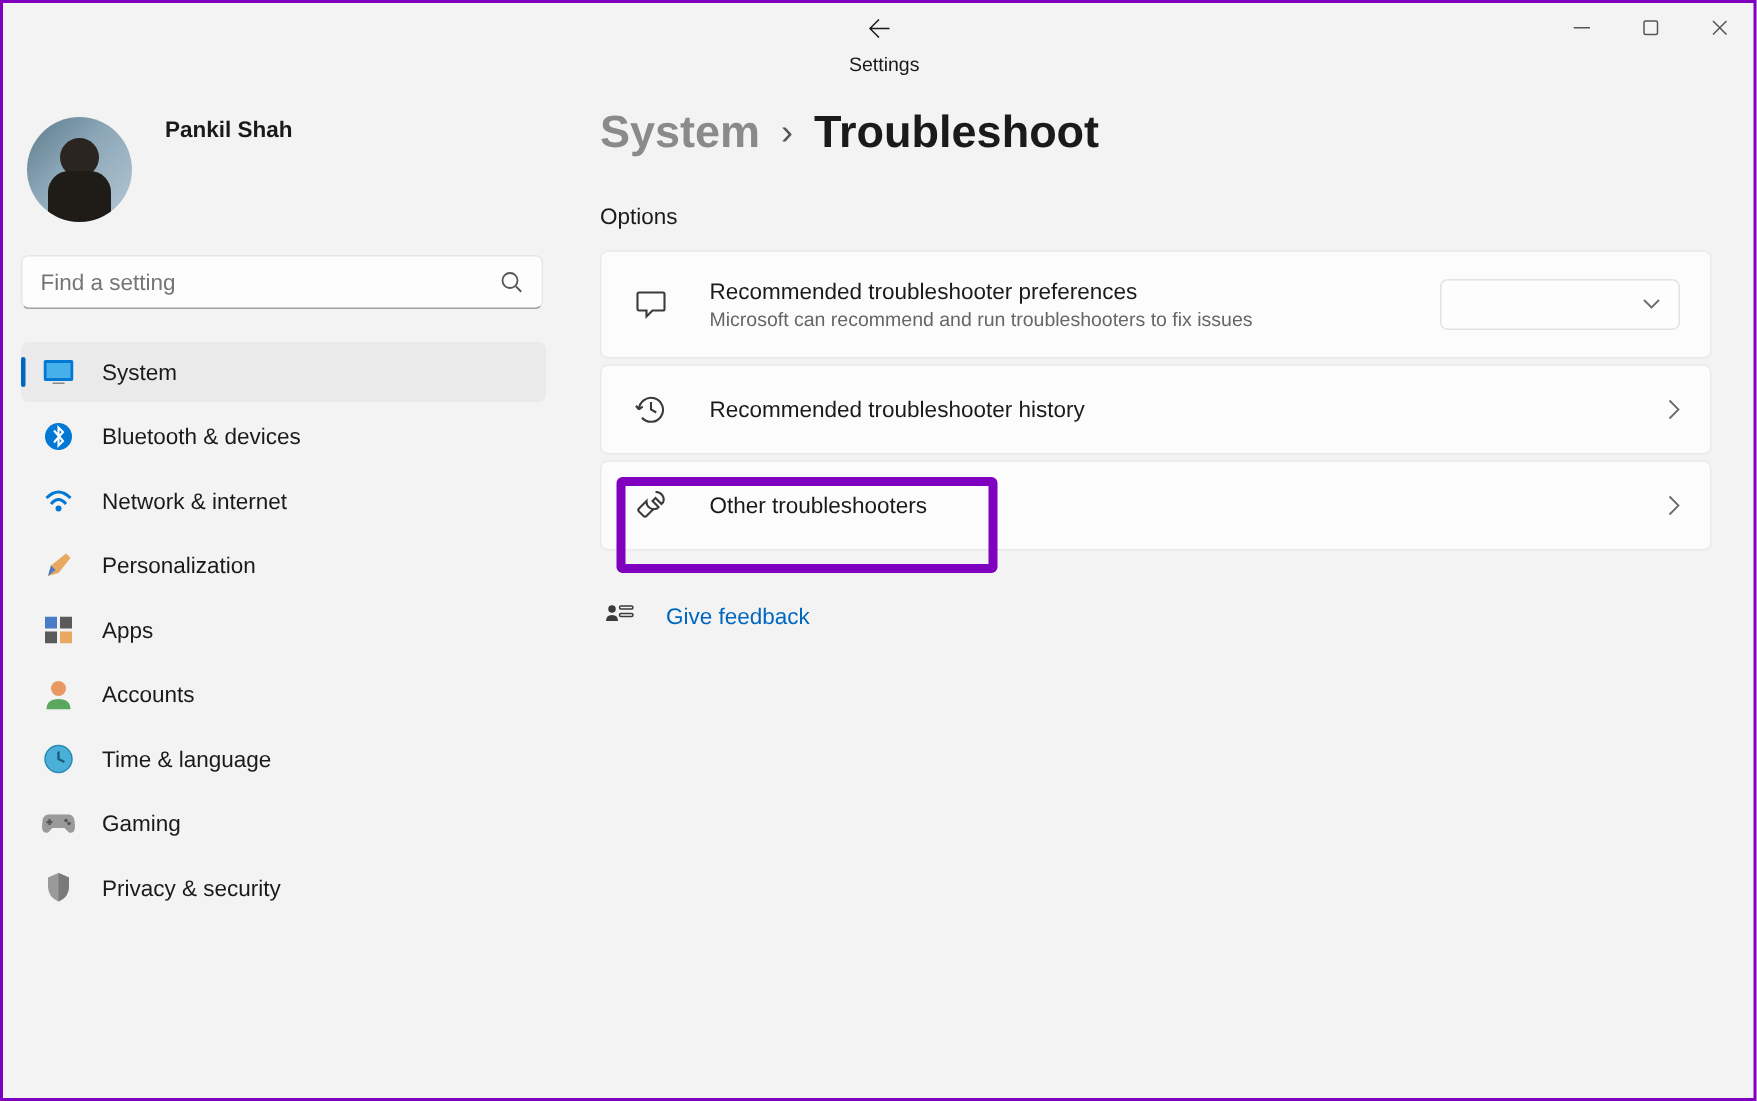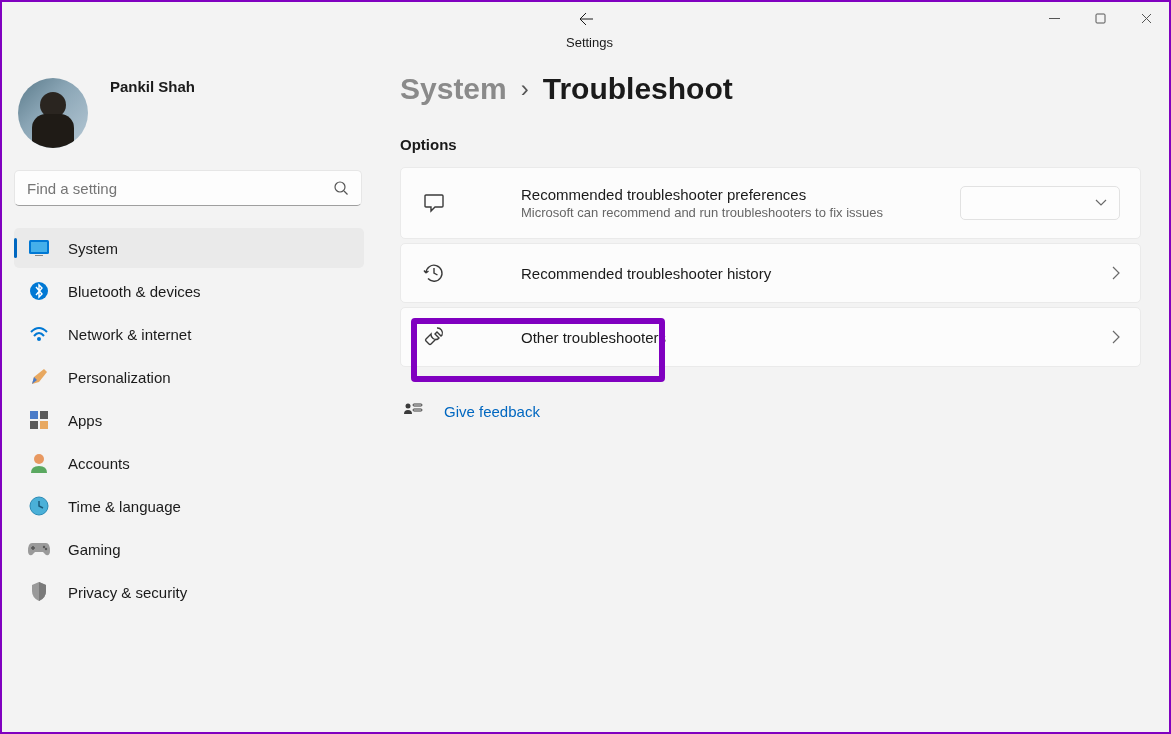--- a/index.html
+++ b/index.html
@@ -30,23 +30,23 @@
     .nav-item.active::before { content: ""; position: absolute; left: 0; top: 10px; bottom: 10px; width: 3px; background: #0067c0; border-radius: 3px; }
     .nav-icon { width: 22px; height: 22px; margin-right: 18px; display: flex; align-items: center; justify-content: center; }
     .nav-label { font-size: 15px; color: #1a1a1a; }
     
     .content { flex: 1; padding: 22px 28px 0 28px; overflow-y: auto; }
     .breadcrumb { display: flex; align-items: center; gap: 14px; margin-bottom: 30px; }
     .bc-parent { font-size: 30px; font-weight: 600; color: #8a8a8a; cursor: pointer; }
     .bc-sep { font-size: 24px; color: #555; font-weight: 300; }
     .bc-current { font-size: 30px; font-weight: 600; color: #1a1a1a; }
     
-    .section-title { font-size: 15px; font-weight: 700; color: #1a1a1a; margin-bottom: 14px; }
-    
-    .card { background: #fcfcfc; border: 1px solid #eaeaea; border-radius: 5px; padding: 18px 20px; display: flex; align-items: center; cursor: pointer; margin-bottom: 4px; gap: 48px; }
+    .section-title { font-size: 15px; font-weight: 400; color: #1a1a1a; margin-bottom: 14px; }
+    
+    .card { background: #fcfcfc; border: 1px solid #eaeaea; border-radius: 5px; padding: 18px 20px; display: flex; align-items: center; cursor: pointer; margin-bottom: 4px; }
     .card-icon { width: 26px; margin-right: 26px; display: flex; justify-content: center; color: #3a3a3a; }
     .card-text { flex: 1; }
     .card-title { font-size: 15px; color: #1a1a1a; }
     .card-sub { font-size: 13px; color: #666; margin-top: 2px; }
     .card-end { display: flex; align-items: center; }
     .chevron { color: #6a6a6a; }
     .dropdown { width: 160px; height: 34px; border: 1px solid #e2e2e2; border-radius: 5px; display: flex; align-items: center; justify-content: flex-end; padding: 0 12px; margin-left: 18px; background: #fdfdfd; }
     
     .card.highlighted { position: relative; }
     .highlight-box { position: absolute; border: 6px solid #8000c0; border-radius: 4px; left: 10px; top: 10px; height: 64px; width: 254px; pointer-events: none; }

